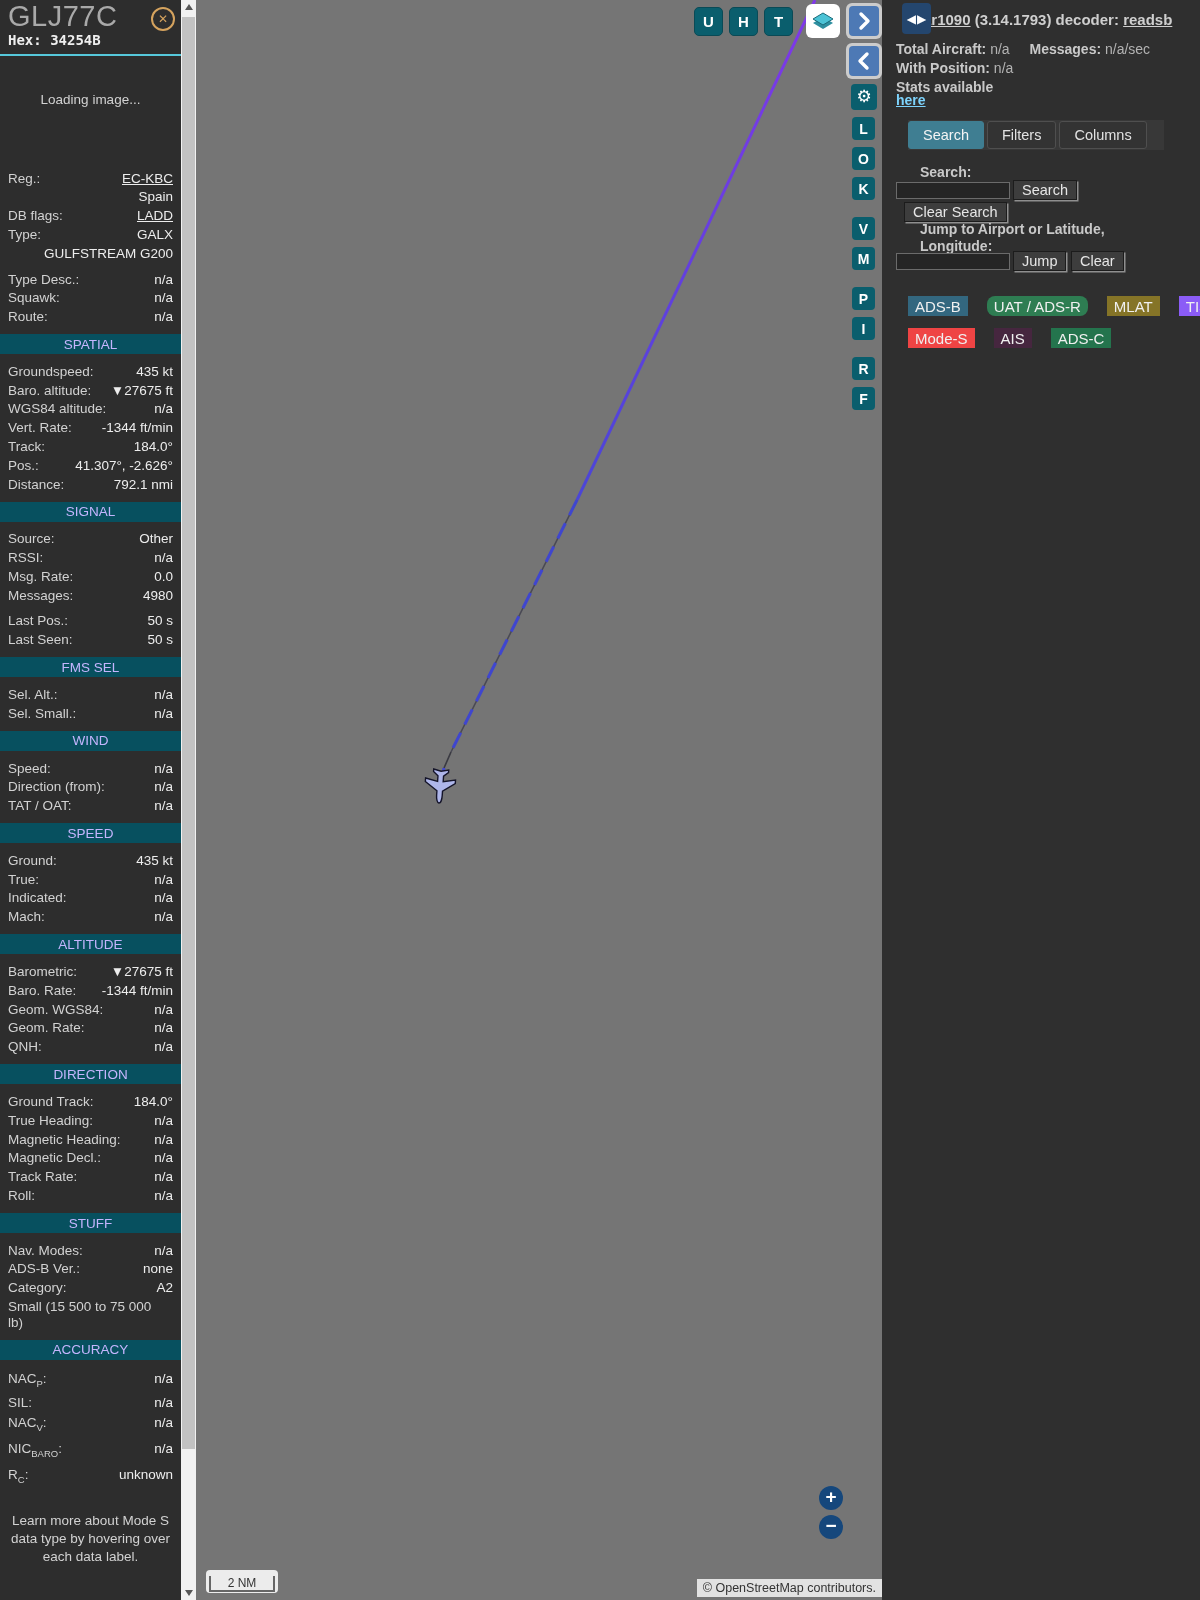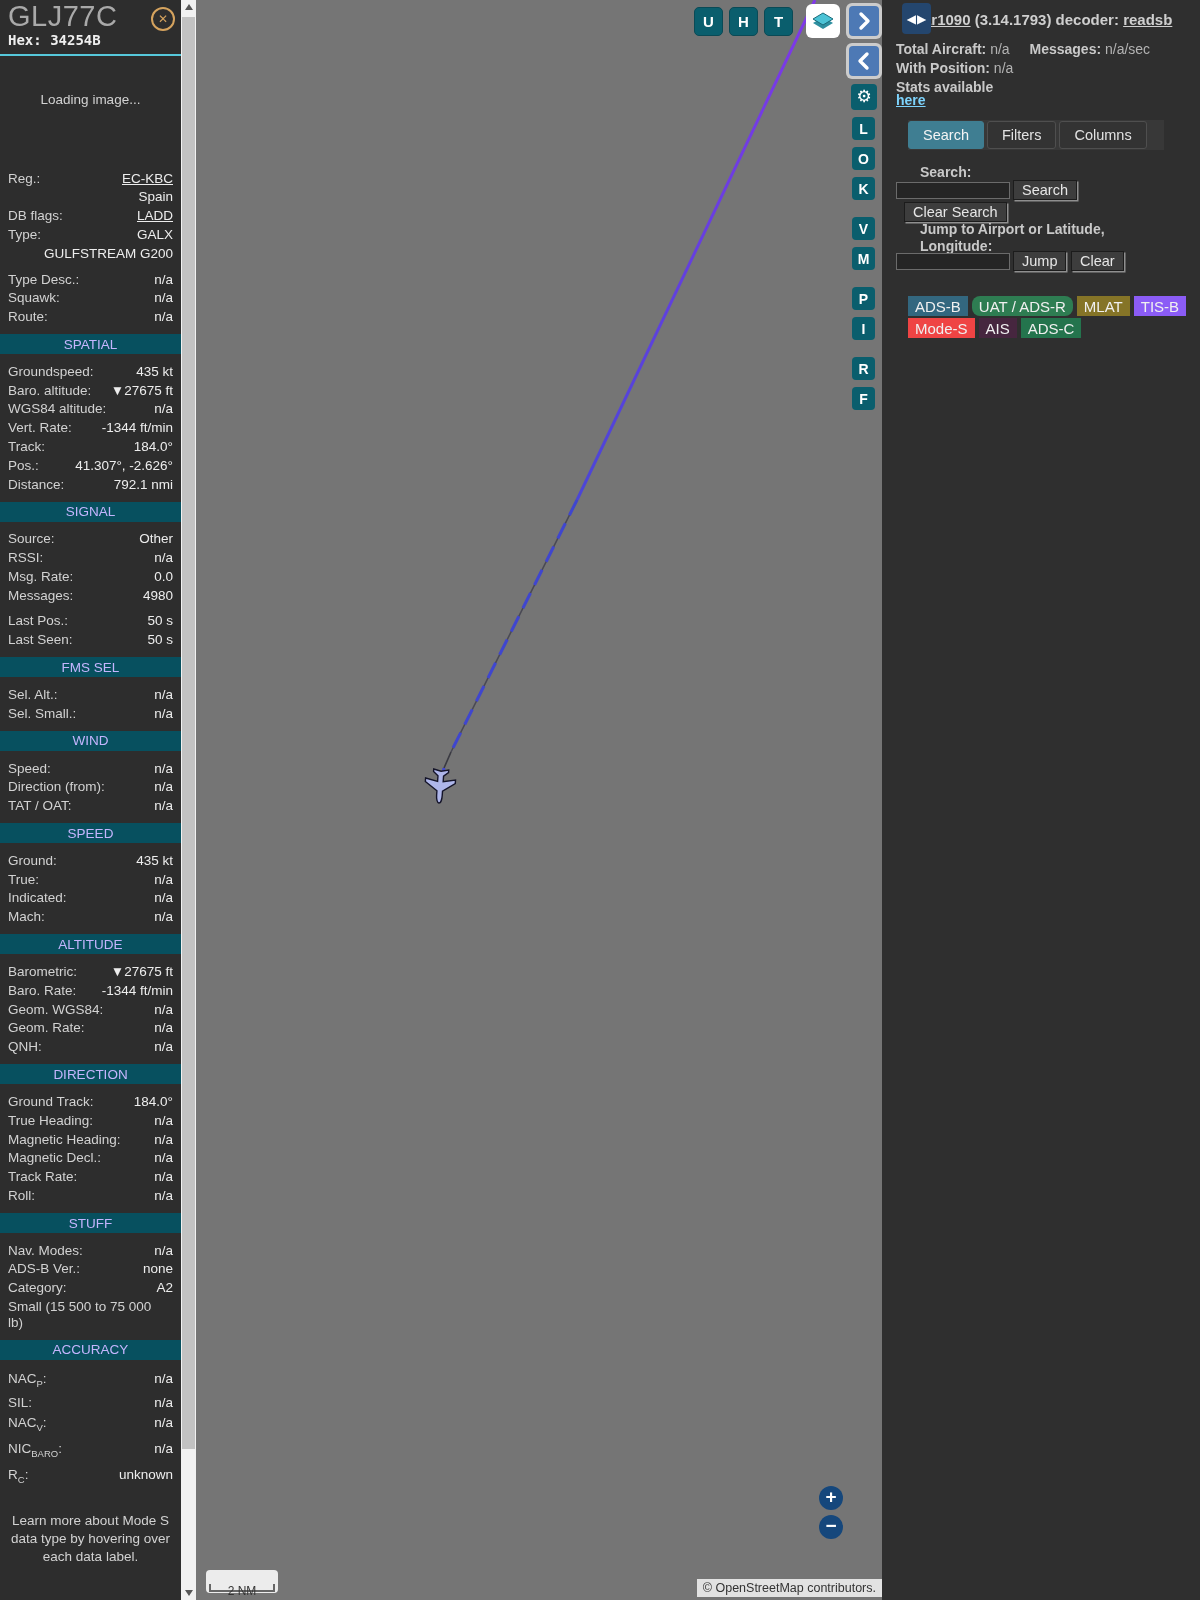--- a/index.html
+++ b/index.html
@@ -52,21 +52,21 @@
   .side-btn{width:23px;height:23px;margin-top:7px;background:#0a5e6d;border-radius:4px;color:#fff;font-weight:bold;
             font-size:14px;display:flex;align-items:center;justify-content:center;cursor:pointer;}
   .side-btn:first-child{margin-top:0;}
   .side-btn:nth-child(4),.side-btn:nth-child(6),.side-btn:nth-child(8){margin-top:17px;}
 
   .zoom-circle{position:absolute;left:623px;width:24px;height:24px;border-radius:50%;background:#15477c;color:#fff;
                font-size:19px;font-weight:bold;text-align:center;line-height:22px;cursor:pointer;}
   #zoom-in{top:1486px;} #zoom-out{top:1515px;}
 
   #scale-box{position:absolute;left:10px;top:1570px;width:72px;height:23px;background:#ececec;border-radius:4px;
-             box-sizing:border-box;padding:14px 3px 3px 3px;}
+             box-sizing:border-box;padding:6px 3px 3px 3px;}
   #scale-inner{height:100%;border-left:2px solid #666;border-right:2px solid #666;border-bottom:2px solid #666;
                font-size:12px;color:#333;text-align:center;line-height:15px;}
   #attribution{position:absolute;right:0;bottom:3px;height:18px;background:rgba(236,236,236,.92);
                font-size:12.5px;color:#333;line-height:18px;padding:0 6px;white-space:nowrap;}
   #attribution .attr-link{cursor:pointer;}
 
   
   #right-panel{position:absolute;left:882px;top:0;width:318px;height:1600px;background:#2f2f2f;color:#bdbdbd;}
   #rp-toggle{position:absolute;left:20px;top:3px;width:29px;height:31px;background:#24466e;border-radius:4px;z-index:2;
              color:#fff;font-size:12px;display:flex;align-items:center;justify-content:center;gap:1px;cursor:pointer;}
@@ -81,21 +81,21 @@
           color:#e2e2e2;font-size:14.5px;border-radius:3px;box-sizing:border-box;cursor:pointer;}
   .rp-tab.active{background:#3f7e92;border-color:#3f7e92;color:#f4f4f4;}
 
   .rp-label{position:absolute;left:14px;font-size:14px;font-weight:bold;color:#c9c9c9;line-height:17px;margin-left:24px;}
   .rp-input{position:absolute;left:14px;width:106px;height:15px;background:#252525;border:1px solid #6b6b6b;color:#ddd;
             font-size:13px;padding:0 3px;}
   .rp-btn{position:absolute;background:#3d3d3d;border:1px solid #1c1c1c;box-shadow:1.5px 1.5px 0 #8f8f8f;
           color:#e6e6e6;font-size:14.5px;font-family:inherit;padding:1px 8px;cursor:pointer;}
 
   #badges{position:absolute;left:26px;top:296px;width:280px;}
-  .badge-row{display:flex;gap:4px;margin-bottom:2px;}
+  .badge-row{display:flex;gap:19px;margin-bottom:12px;}
   .badge{padding:1.5px 7px;font-size:15px;color:#f0f0f0;cursor:pointer;white-space:nowrap;}
 </style>
 </head>
 <body>
 
 <div id="app">
 
   <div id="left-panel">
     <div class="lp-header">
       <div class="lp-callsign">GLJ77C</div>

